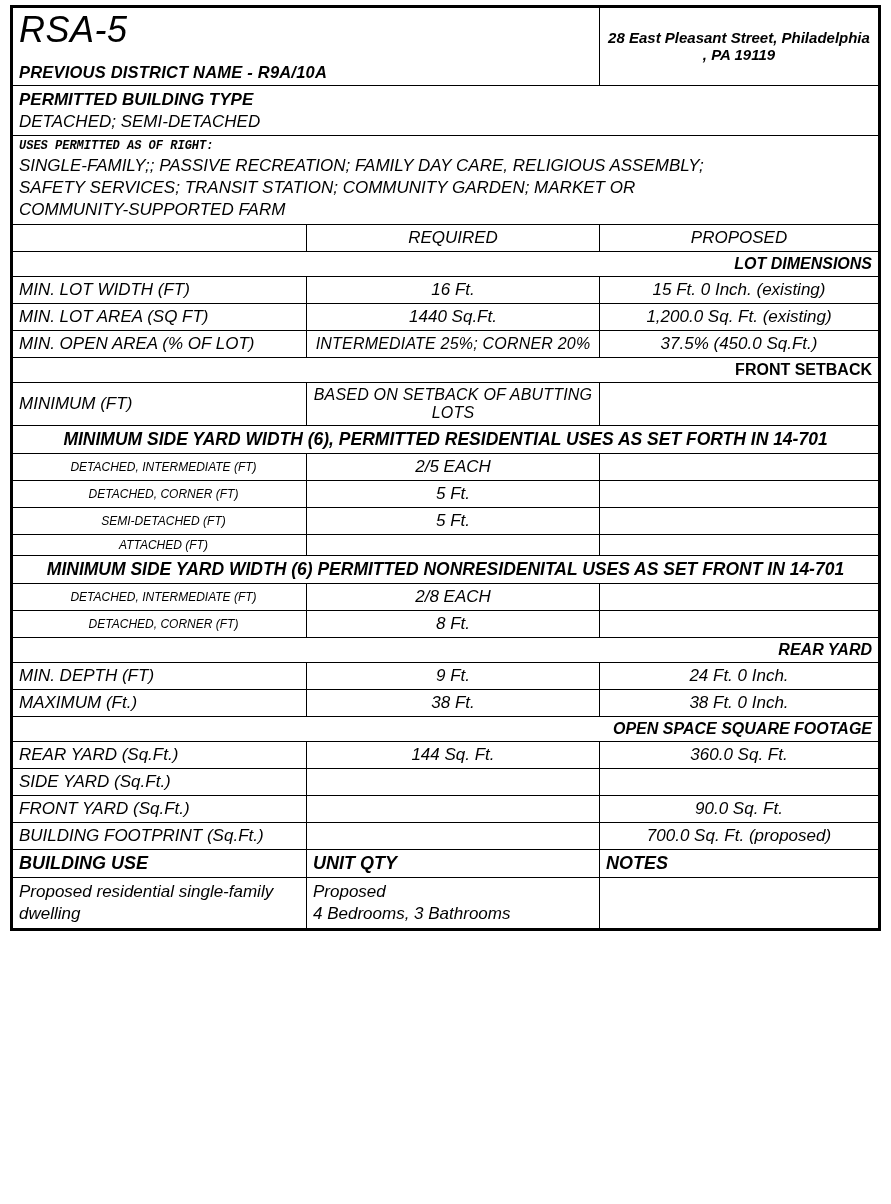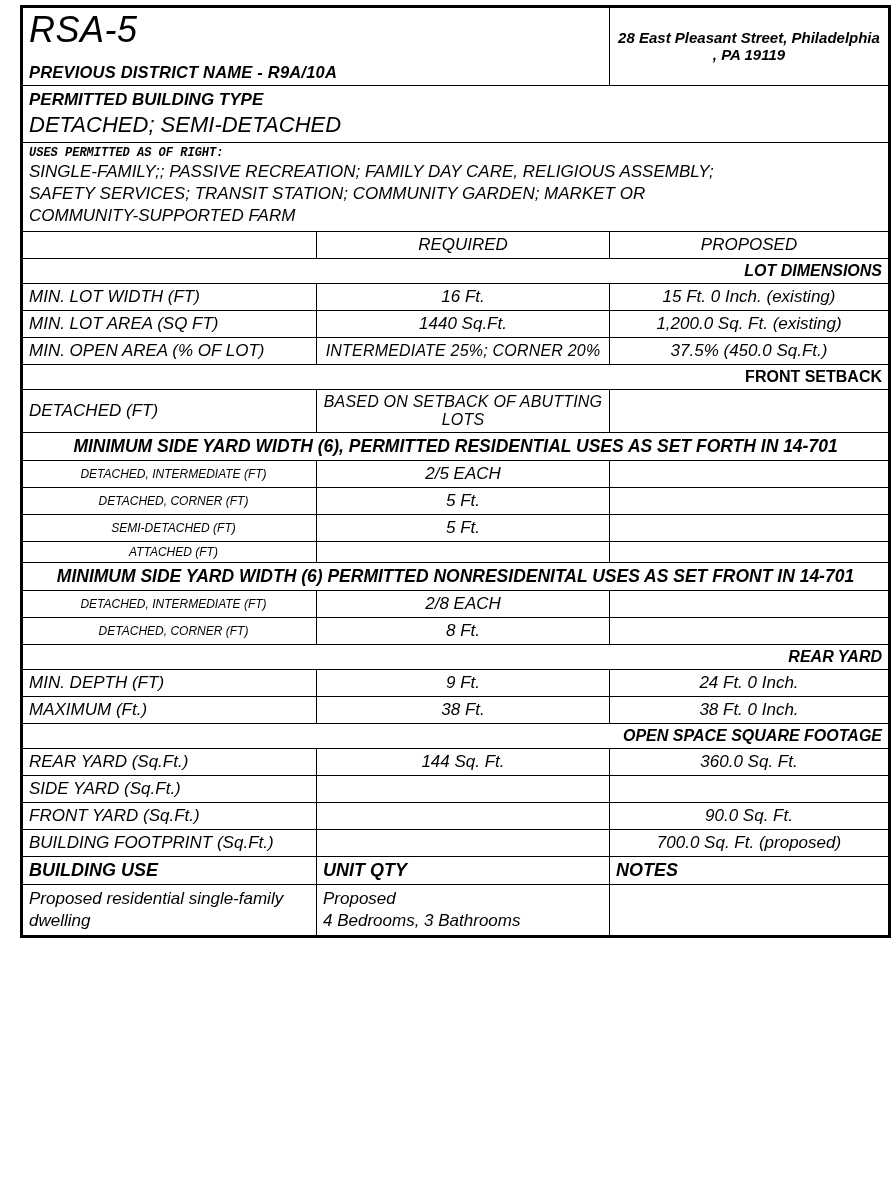--- a/index.html
+++ b/index.html
@@ -6,21 +6,21 @@
   body{
     width:891px;height:1204px;
     font-family:"Liberation Sans","DejaVu Sans",sans-serif;
     color:#000;
     -webkit-font-smoothing:antialiased;
   }
   #sheet{
     position:relative;
     width:891px;height:1000px;
     box-sizing:border-box;
-    padding:5px 13px 14px 20px;
+    padding:5px 13px 14px 10px;
   }
   table.zoning{
     width:868px;
     border-collapse:collapse;
     table-layout:fixed;
   }
   table.zoning td{
     border:1px solid #000;
     padding:3px 6px;
     vertical-align:middle;
@@ -61,21 +61,21 @@
     padding:8px 10px;
   }
 
   td.block{
     border-bottom:3px solid #000;
     border-top:3px solid #000;
     padding:6px 6px 8px 12px;
     line-height:1.28;
   }
   td.block .l1{font-size:17px;font-weight:bold;font-style:italic;}
-  td.block .l2{font-size:22px;font-weight:normal;font-style:italic;}
+  td.block .l2{font-size:17px;font-weight:normal;font-style:italic;}
 
   td.uses{
     border-bottom:3px solid #000;
     padding:6px 6px 8px 12px;
     line-height:1.3;
   }
   td.uses .title{font-size:12px;font-weight:bold;font-style:italic;font-family:Liberation Mono, monospace;}
   td.uses .body{font-size:17px;font-weight:normal;font-style:italic;}
 
   td.colhdr{
@@ -194,21 +194,21 @@
         </tr>
         <tr>
           <td class="rowlabel thick-bot">MIN. OPEN AREA (% OF LOT)</td>
           <td class="val tiny thick-bot">INTERMEDIATE 25%; CORNER 20%</td>
           <td class="val thick-bot">37.5% (450.0 Sq.Ft.)</td>
         </tr>
         <tr>
           <td colspan="3" class="section upright">FRONT SETBACK</td>
         </tr>
         <tr>
-          <td class="rowlabel thick-bot">DETACHED (FT)</td>
+          <td class="rowlabel thick-bot">MINIMUM (FT)</td>
           <td class="val tiny thick-bot">BASED ON SETBACK OF ABUTTING LOTS</td>
           <td class="val thick-bot"></td>
         </tr>
         <tr>
           <td colspan="3" class="section wide">MINIMUM SIDE YARD WIDTH (6), PERMITTED  RESIDENTIAL USES AS SET FORTH IN 14-701</td>
         </tr>
         <tr>
           <td class="rowlabel small">DETACHED, INTERMEDIATE (FT)</td>
           <td class="val">2/5 EACH</td>
           <td class="val"></td>

